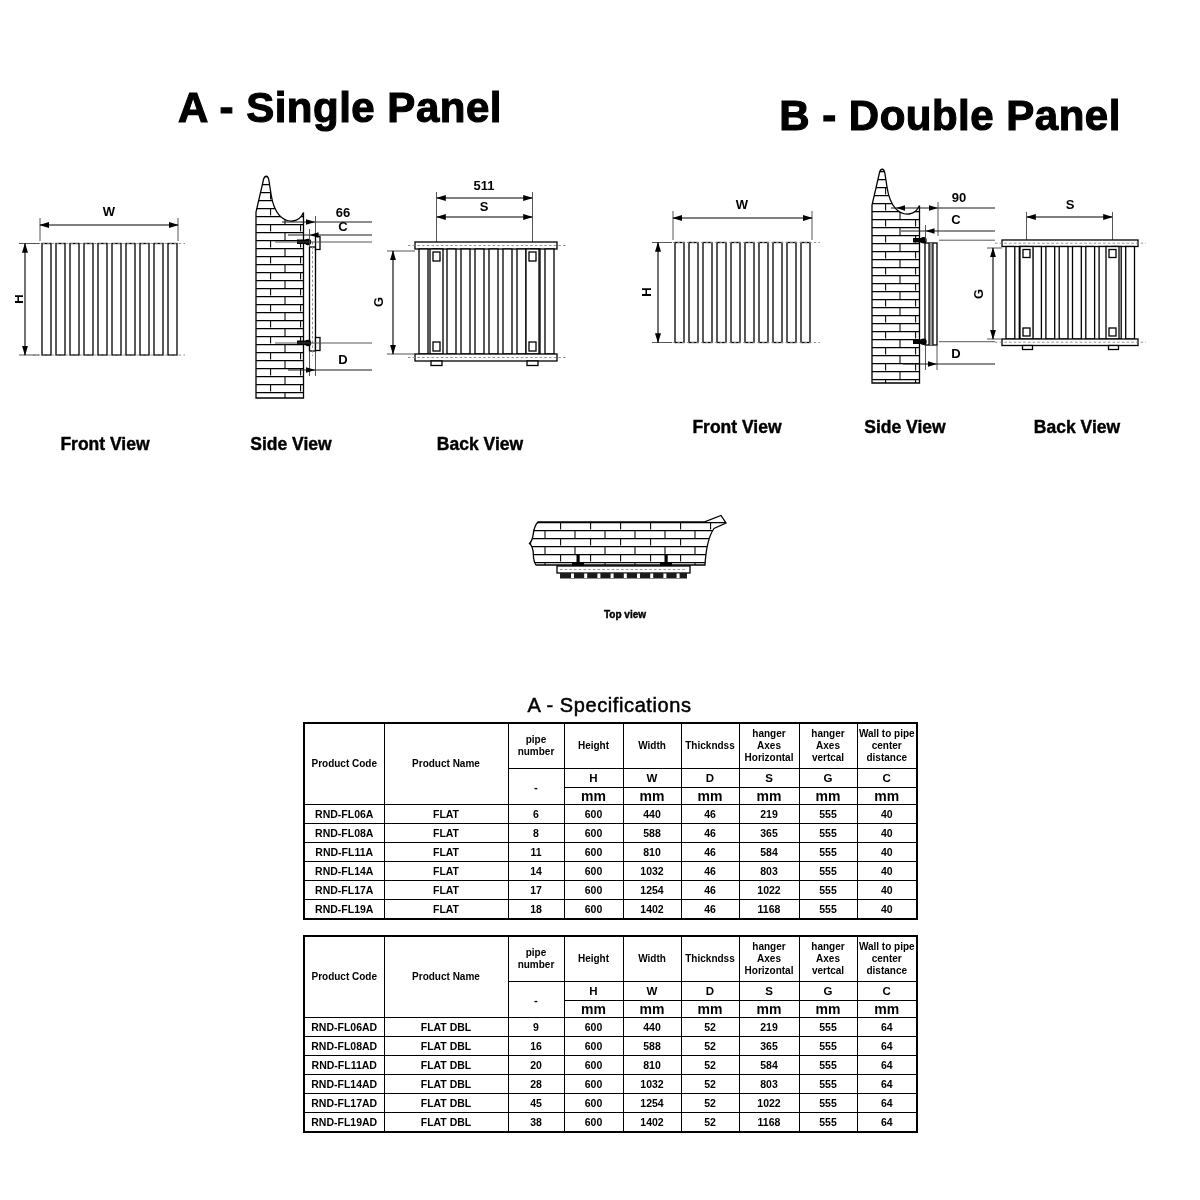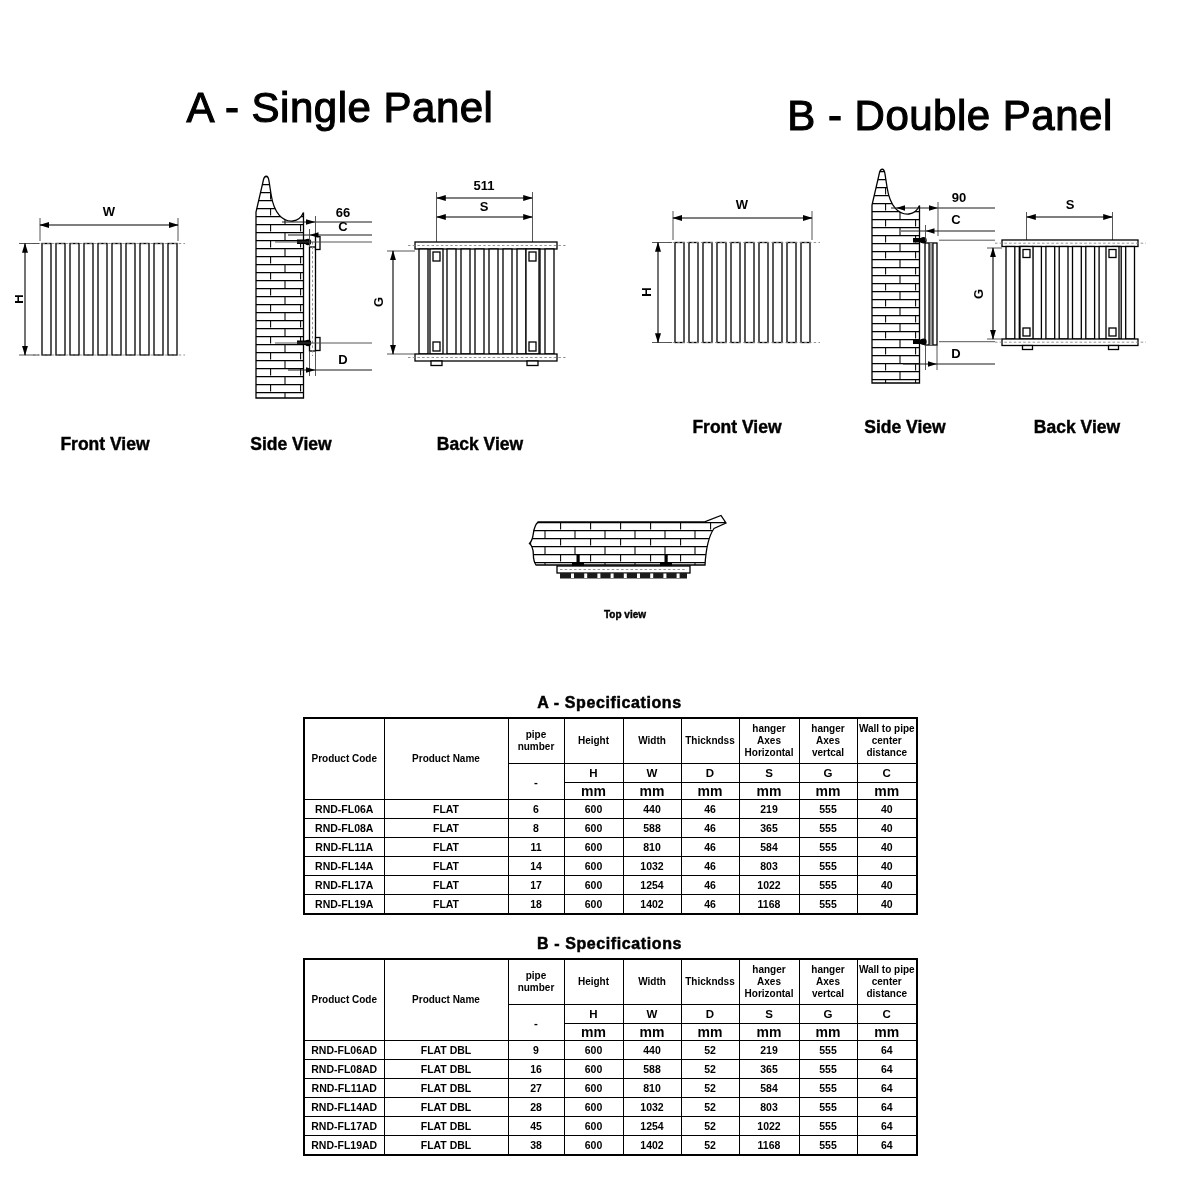--- a/index.html
+++ b/index.html
@@ -1,33 +1,33 @@
 <!DOCTYPE html>
 <html><head>
 <meta charset="utf-8">
 <style>
   html,body{margin:0;padding:0;background:#fff}
   .page{position:relative;width:1200px;height:1200px;background:#fff;overflow:hidden;
         font-family:"Liberation Sans",sans-serif;color:#000}
-  .big-title{position:absolute;width:420px;text-align:center;font-size:42px;font-weight:400;
+  .big-title{position:absolute;width:420px;text-align:center;font-size:42px;font-weight:700;
              letter-spacing:.5px;white-space:nowrap;-webkit-text-stroke:1.1px #000}
   .caption{position:absolute;width:144px;text-align:center;font-size:17.5px;font-weight:800;
            -webkit-text-stroke:.4px #000}
   .caption.small{font-size:10px}
   .drw{position:absolute}
   svg text{font:bold 13px "Liberation Sans",sans-serif;text-anchor:middle;fill:#000;-webkit-text-stroke:0}
   .o{fill:#fff;stroke:#000;stroke-width:1.3}
   .blk{fill:#000;stroke:none}
   .ln{stroke:#000;stroke-width:1.2;fill:none}
   .thin{stroke:#1a1a1a;stroke-width:1;fill:none}
   .ext{stroke:#444;stroke-width:.9;fill:none}
   .dash{stroke:#888;stroke-width:.9;stroke-dasharray:2.5 2.2;fill:none}
   .dim{stroke:#000;stroke-width:1.1;fill:none}
   .spec-block{position:absolute;left:303px;width:613px}
-  .spec-title{text-align:center;font-size:16px;font-weight:700;letter-spacing:.6px;margin-bottom:5px;
+  .spec-title{text-align:center;font-size:20px;font-weight:400;letter-spacing:.6px;margin-bottom:5px;
               -webkit-text-stroke:.5px #000}
   table.spec{border-collapse:collapse;width:613px;table-layout:fixed;border:2px solid #000}
   .spec th,.spec td{border:1.5px solid #000;text-align:center;vertical-align:middle;padding:0;
                     font-weight:bold;overflow:hidden}
   .spec tr.h1 th{height:44px;font-size:10px;line-height:1.18}
   .spec tr.h2 th{height:18px;font-size:11.5px}
   .spec tr.h3 th{height:16px;font-size:14px}
   .spec tbody td{height:18px;font-size:10.5px}
 </style>
 </head>
@@ -430,21 +430,20 @@
             <td>46</td>
             <td>1168</td>
             <td>555</td>
             <td>40</td>
           </tr>
         </tbody>
     </table>
   </div>
 
   <div class="spec-block" style="top:935px">
-    <div class="spec-title">B - Specifications</div>
     <table class="spec">
       <colgroup>
         <col style="width:80px">
           <col style="width:124px">
           <col style="width:56px">
           <col style="width:59px">
         <col style="width:58px">
           <col style="width:58px">
           <col style="width:60px">
           <col style="width:58px">
@@ -499,21 +498,21 @@
             <td>600</td>
             <td>588</td>
             <td>52</td>
             <td>365</td>
             <td>555</td>
             <td>64</td>
           </tr>
           <tr>
             <td>RND-FL11AD</td>
             <td>FLAT DBL</td>
-            <td>27</td>
+            <td>20</td>
             <td>600</td>
             <td>810</td>
             <td>52</td>
             <td>584</td>
             <td>555</td>
             <td>64</td>
           </tr>
           <tr>
             <td>RND-FL14AD</td>
             <td>FLAT DBL</td>

